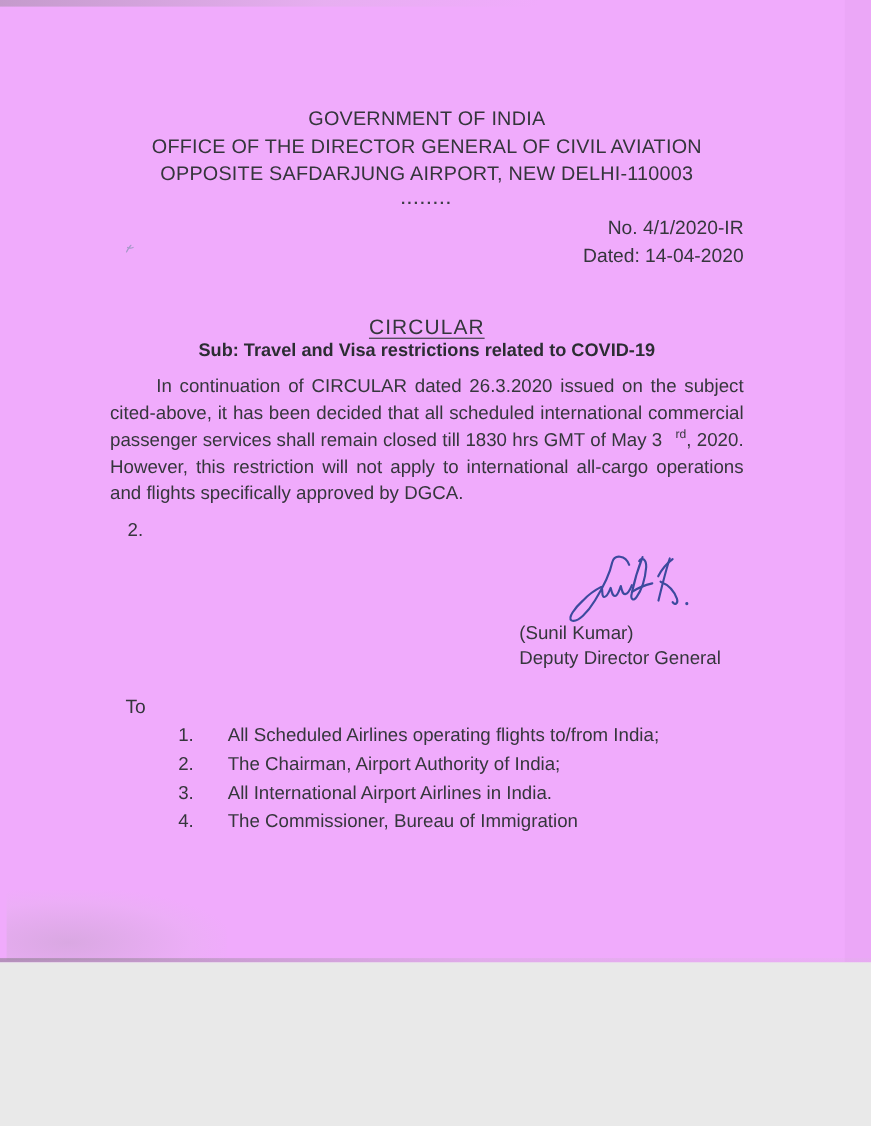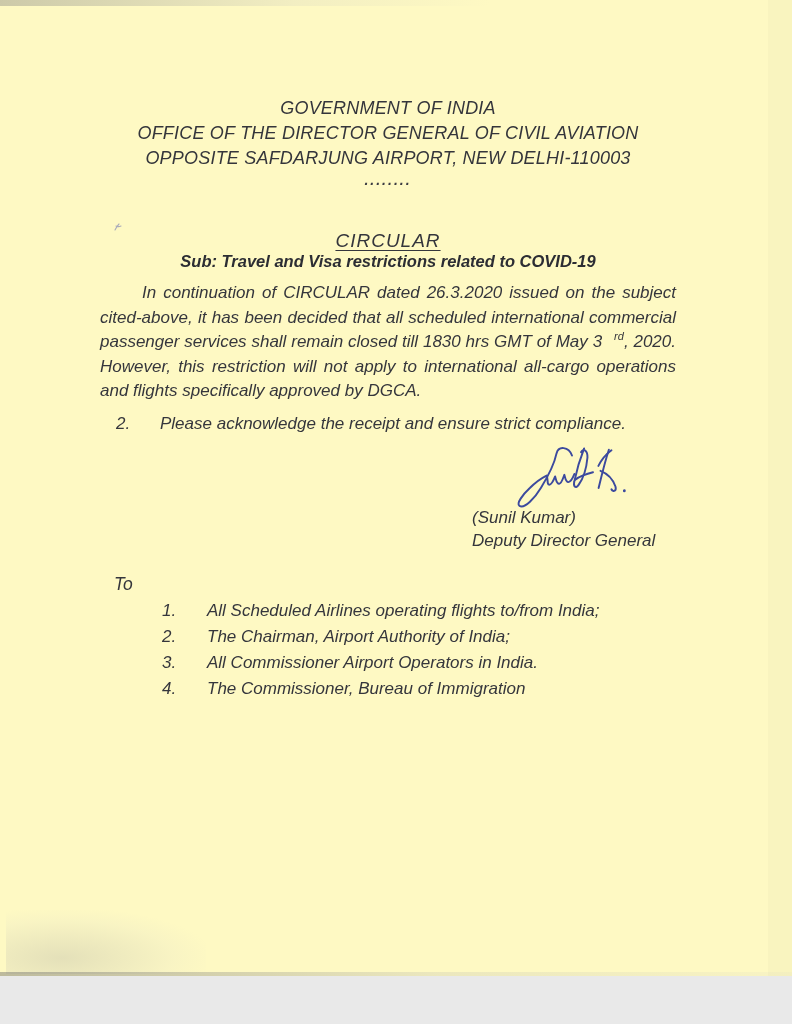--- a/index.html
+++ b/index.html
@@ -1,24 +1,23 @@
 <!DOCTYPE html>
 <html><head>
 <meta charset="utf-8">
 <style>
   html,body { margin:0; padding:0; background:#e9e9e9; }
   .page {
     position:relative;
-    width:792px; height:976px;
+    width:792px; height:875px;
     margin:0 auto;
-    background:#fef9c3;
+    background:#f0abfc;
     font-family:"Liberation Sans", sans-serif;
     color:#35363c;
     overflow:hidden;
-    font-style:italic;
   }
   
   .scan-edge-top {
     position:absolute; top:0; left:0; width:62%; height:6px;
     background:linear-gradient(to right, rgba(130,130,130,.40), rgba(190,190,190,.18) 60%, rgba(220,220,220,0));
     pointer-events:none;
   }
   .scan-edge-bottom {
     position:absolute; bottom:0; left:0; width:100%; height:4px;
     background:linear-gradient(to right, rgba(110,110,110,.45), rgba(170,170,170,.22) 55%, rgba(200,200,200,.10));
@@ -84,32 +83,35 @@
   <div class="content">
 
     <div class="org-block">
       <div>GOVERNMENT OF INDIA</div>
       <div>OFFICE OF THE DIRECTOR GENERAL OF CIVIL AVIATION</div>
       <div>OPPOSITE SAFDARJUNG AIRPORT, NEW DELHI-110003</div>
     </div>
 
     <div class="dots">........</div>
 
+    <div class="ref-block">
+      <div>No. 4/1/2020-IR</div>
+      <div>Dated: 14-04-2020</div>
+    </div>
 
     <div class="title-line">
       <span>CIRCULAR</span>
     </div>
 
     <div class="subject-line">Sub: Travel and Visa restrictions related to COVID-19</div>
 
     <p class="para1"><span>In continuation of CIRCULAR dated 26.3.2020 issued on the subject cited-above, it has been decided that all scheduled international commercial passenger services shall remain closed till 1830 hrs GMT of May 3</span><sup>rd</sup><span>, 2020. However, this restriction will not apply to international all-cargo operations and flights specifically approved by DGCA.</span></p>
 
     <div class="para2">
       <span class="para2-number">2.</span>
-      <span>Please acknowledge the receipt and ensure strict compliance.</span>
     </div>
 
     <div class="sign-block">
       <svg class="sig-svg" width="172" height="66" viewBox="0 0 172 78">
         <g fill="none" stroke="#3c4a9e" stroke-width="2.3" stroke-linecap="round" stroke-linejoin="round">
           <path d="M88 16 C85 5 73 3 70 12 C67 22 60 35 48 51 C40 62 27 74 21 70 C17 67 26 57 35 50 C43 43 51 39 56 37 C58 41 55 47 58 48 C61 49 64 43 66 39 C67 44 67 48 70 48 C73 48 75 42 77 38 C78 43 78 47 81 47 C84 47 87 42 89 38"></path>
           <path d="M103 9 C97 21 91 37 88 47 C86 53 89 56 93 51 C99 44 104 31 106 20 C107 12 102 8 99 13"></path>
           <path d="M89 45 C96 41 104 39 111 38"></path>
           <path d="M132 13 C126 27 120 45 116 57"></path>
           <path d="M118 31 C123 23 130 17 135 14"></path>
@@ -127,21 +129,21 @@
       <div class="recipient-row">
         <span class="recipient-number">1.</span>
         <span>All Scheduled Airlines operating flights to/from India;</span>
       </div>
       <div class="recipient-row">
         <span class="recipient-number">2.</span>
         <span>The Chairman, Airport Authority of India;</span>
       </div>
       <div class="recipient-row">
         <span class="recipient-number">3.</span>
-        <span>All Commissioner Airport Operators in India.</span>
+        <span>All International Airport Airlines in India.</span>
       </div>
       <div class="recipient-row">
         <span class="recipient-number">4.</span>
         <span>The Commissioner, Bureau of Immigration</span>
       </div>
     </div>
 
   </div>
 
   <div class="scan-smudge"></div>

